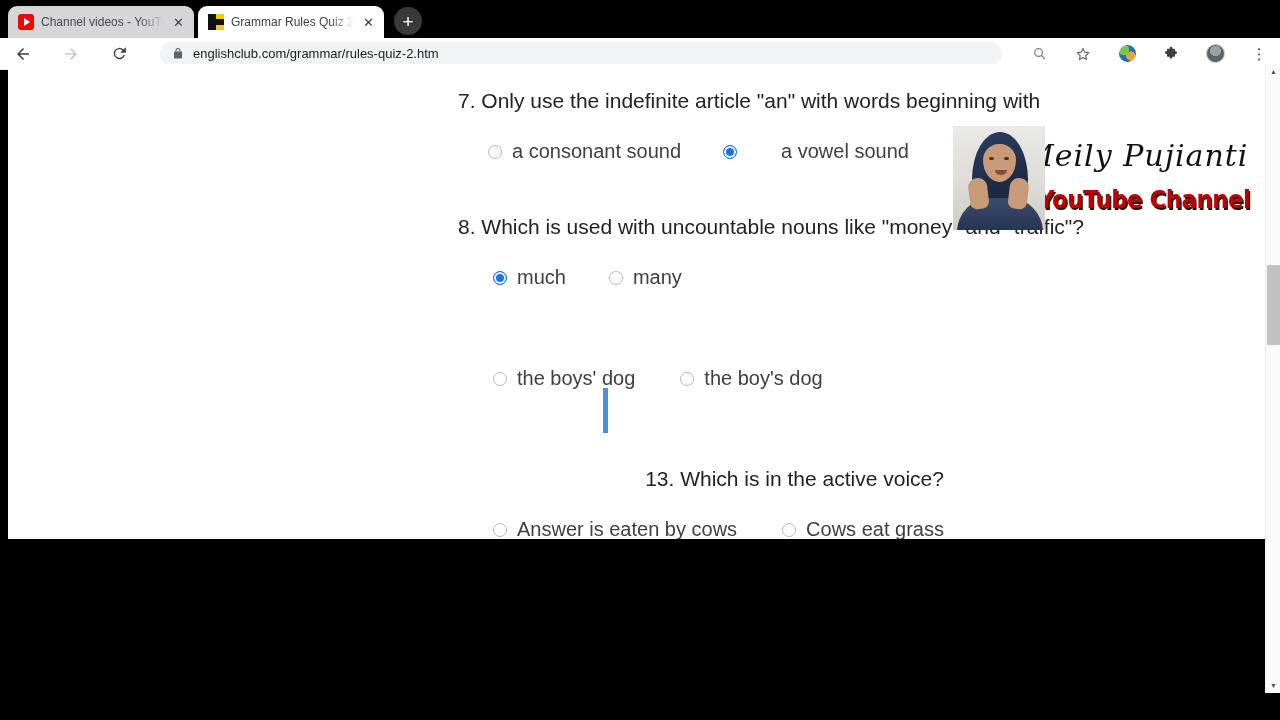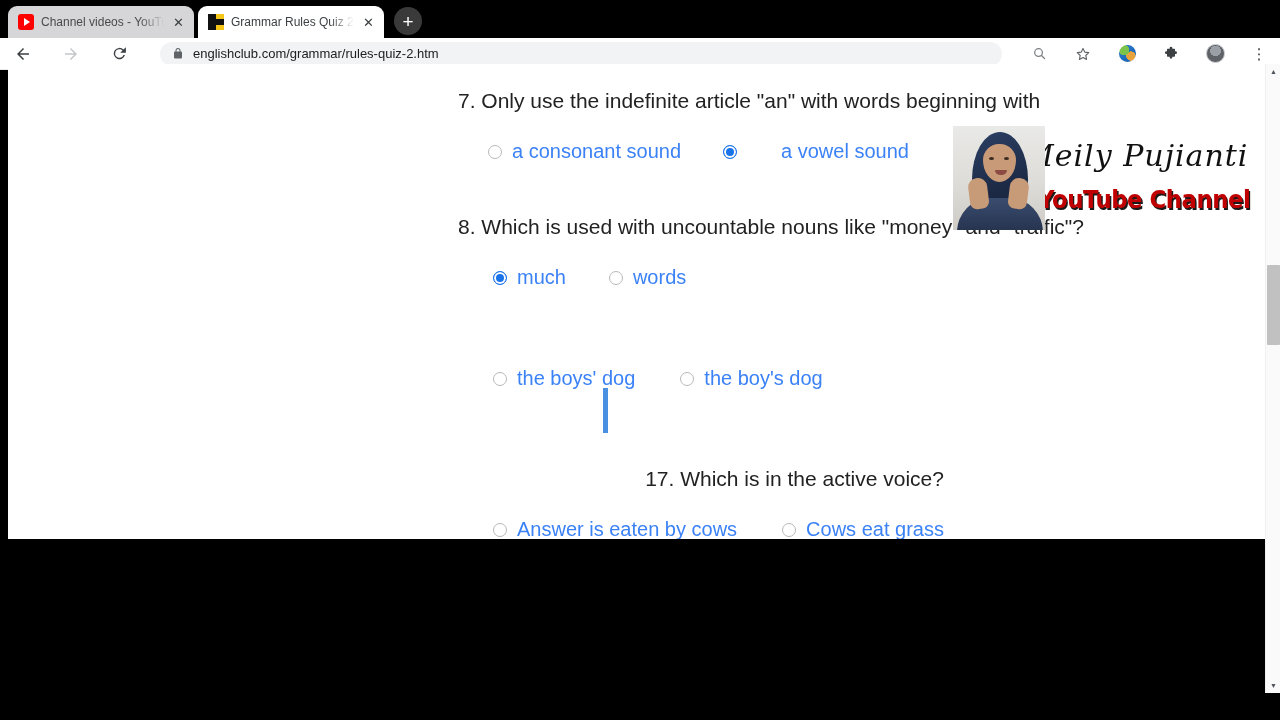--- a/index.html
+++ b/index.html
@@ -118,21 +118,21 @@
     color: #222;
   }
 
   .q-block { position: absolute; left: 450px; }
   .q-text {
     font-size: 21px; color: #222; line-height: 1.2;
     white-space: nowrap;
   }
   .opts { margin-top: 27px; display: flex; align-items: center; }
   .opt { display: flex; align-items: center; gap: 10px; white-space: nowrap; }
-  .opt-label { font-size: 20px; color: #3b82f6; }
+  .opt-label { font-size: 20px; color: #404040; }
 
   .radio {
     width: 14px; height: 14px; border-radius: 50%;
     border: 1px solid #b9b9b9; background: #fff;
     flex: 0 0 14px; position: relative;
   }
   .radio.checked {
     border: 1px solid #1a73e8;
     background: #1a73e8;
     box-shadow: inset 0 0 0 2px #ffffff;
@@ -334,42 +334,42 @@
 
       <div class="q-block" style="top:150px;">
         <div class="q-text">8. Which is used with uncountable nouns like "money" and "traffic"?</div>
         <div class="opts">
           <div class="opt" style="margin-left:35px;">
             <span class="radio checked"></span>
             <span class="opt-label">much</span>
           </div>
           <div class="opt" style="margin-left:43px;">
             <span class="radio"></span>
-            <span class="opt-label">words</span>
+            <span class="opt-label">many</span>
           </div>
         </div>
       </div>
 
       <div class="q-block" style="top:276px;">
         <div class="opts">
           <div class="opt" style="margin-left:35px;">
             <span class="radio"></span>
             <span class="opt-label">the boys' dog</span>
           </div>
           <div class="opt" style="margin-left:45px;">
             <span class="radio"></span>
             <span class="opt-label">the boy's dog</span>
           </div>
         </div>
       </div>
 
       <div class="caret" style="left:595px; top:324px;"></div>
 
       <div class="q-block" style="top:402px;">
-        <div class="q-text">17. Which is in the active voice?</div>
+        <div class="q-text">13. Which is in the active voice?</div>
         <div class="opts">
           <div class="opt" style="margin-left:35px;">
             <span class="radio"></span>
             <span class="opt-label">Answer is eaten by cows</span>
           </div>
           <div class="opt" style="margin-left:45px;">
             <span class="radio"></span>
             <span class="opt-label">Cows eat grass</span>
           </div>
         </div>

